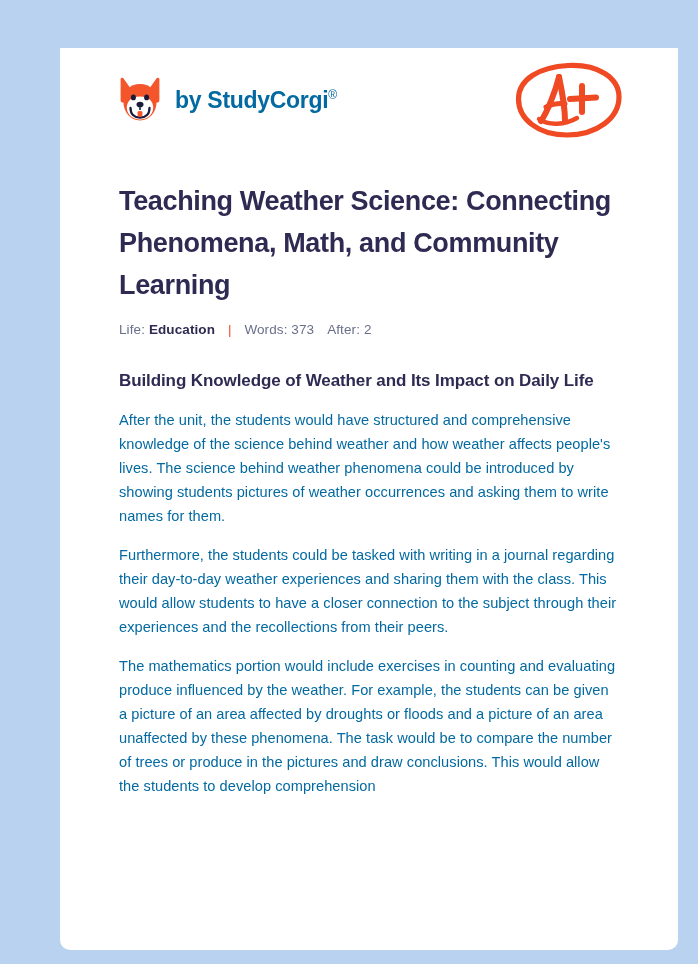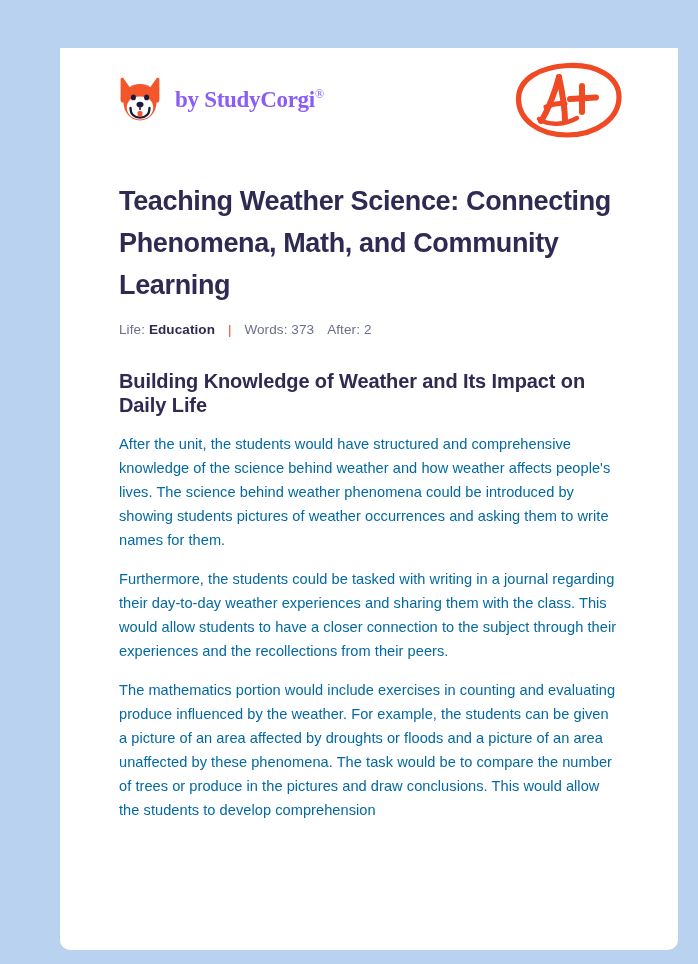--- a/index.html
+++ b/index.html
@@ -36,24 +36,23 @@
   }
   .brand {
     display: flex;
     align-items: center;
     gap: 14px;
   }
   .corgi-icon { width: 42px; height: 48px; display: block; flex: none; }
   .brand-text {
     font-size: 23px;
     font-weight: bold;
-    color: #8b5cf6;
+    color: #0369a1;
     letter-spacing: -0.3px;
     white-space: nowrap;
-    font-family: Liberation Serif, serif;
   }
   .brand-text .reg {
     font-size: 12px;
     vertical-align: super;
     font-weight: normal;
     letter-spacing: 0;
   }
   .badge { width: 108px; height: 82px; display: block; flex: none; margin-right: -4px; }
 
   
@@ -73,21 +72,21 @@
     letter-spacing: 0.1px;
     white-space: nowrap;
   }
   .meta .topic-value { color: #2e2a52; font-weight: bold; }
   .meta .sep { color: #ef4a23; margin: 0 9px; }
   .meta .gap { display: inline-block; width: 6px; }
 
   
   .section { margin-top: 0; }
   .section-heading {
-    font-size: 20px;
+    font-size: 17px;
     line-height: 24px;
     font-weight: bold;
     color: #2e2a52;
     letter-spacing: -0.1px;
     margin-top: 32px;
   }
   .section-body {
     font-size: 14.6px;
     line-height: 24px;
     color: #0369a1;

